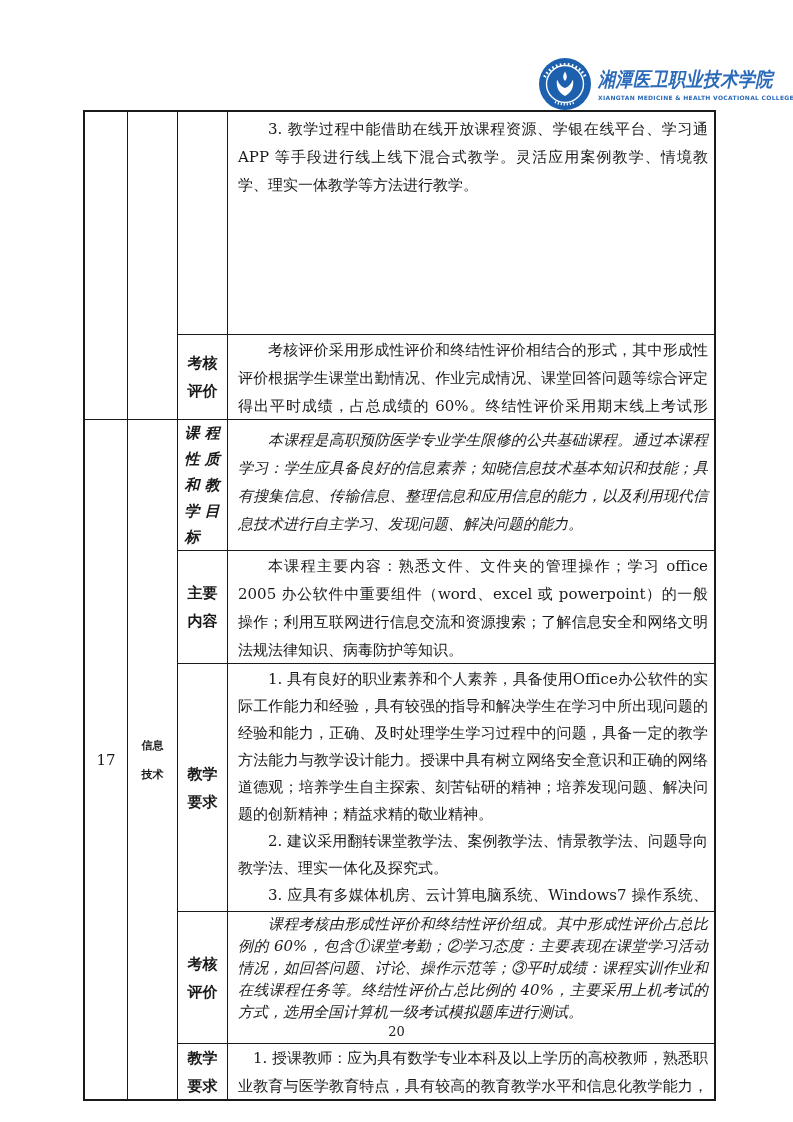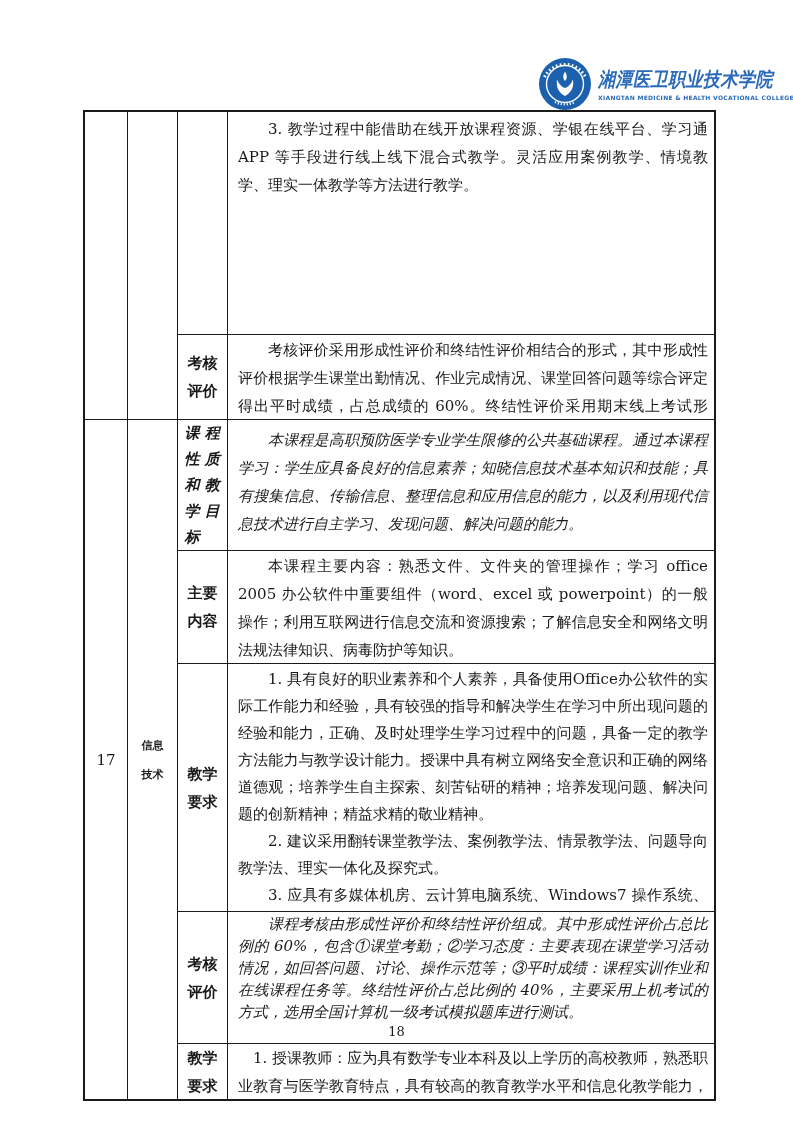--- a/index.html
+++ b/index.html
@@ -178,15 +178,15 @@
           </div>
           <div class="content-cell" style="padding-top:0;">
             <p style="text-indent:1em;">1. 授课教师：应为具有数学专业本科及以上学历的高校教师，熟悉职业教育与医学教育特点，具有较高的教育教学水平和信息化教学能力，治学严谨，为</p>
           </div>
         </div>
 
       </div>
     </div>
   </div>
 
-  <div class="page-num">18</div>
+  <div class="page-num">20</div>
 
 </div>
 
 </body></html>

